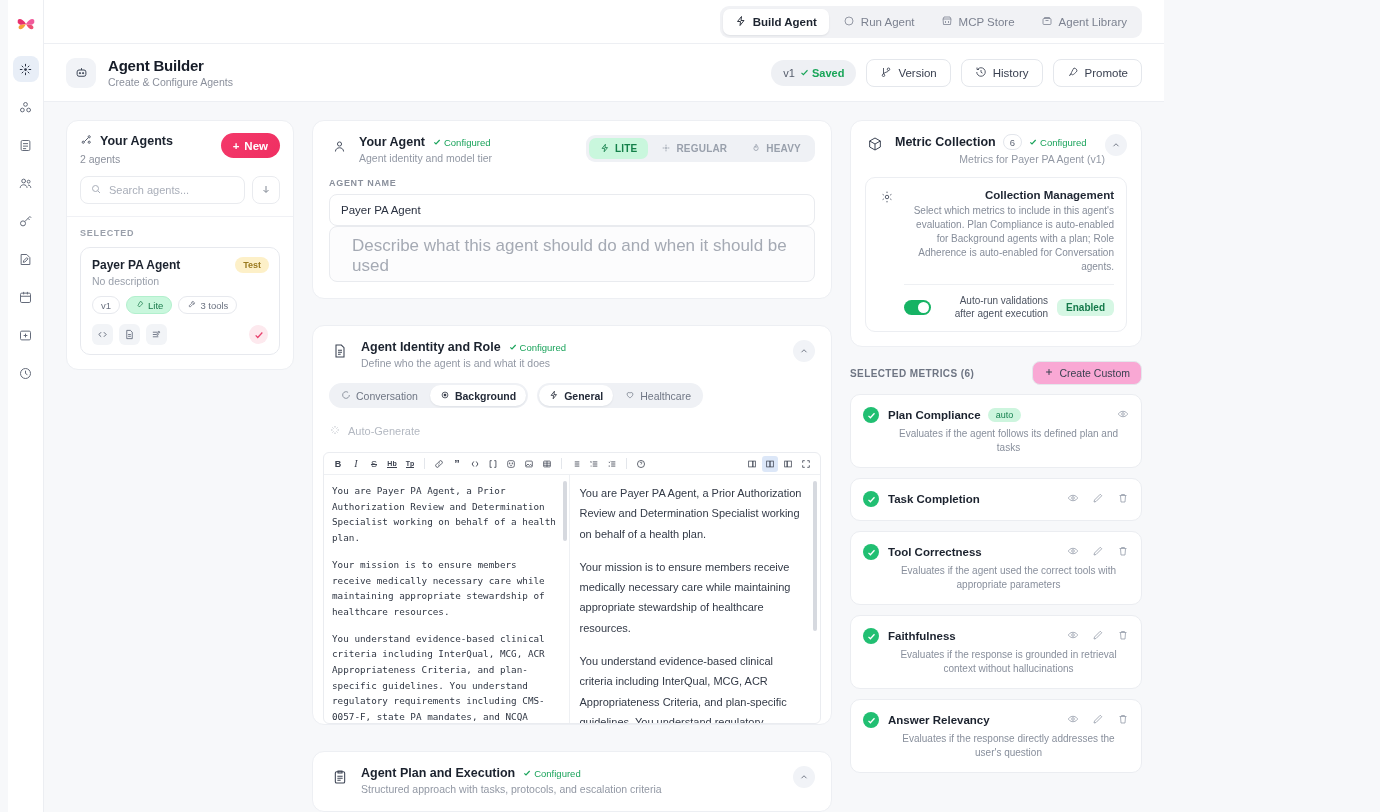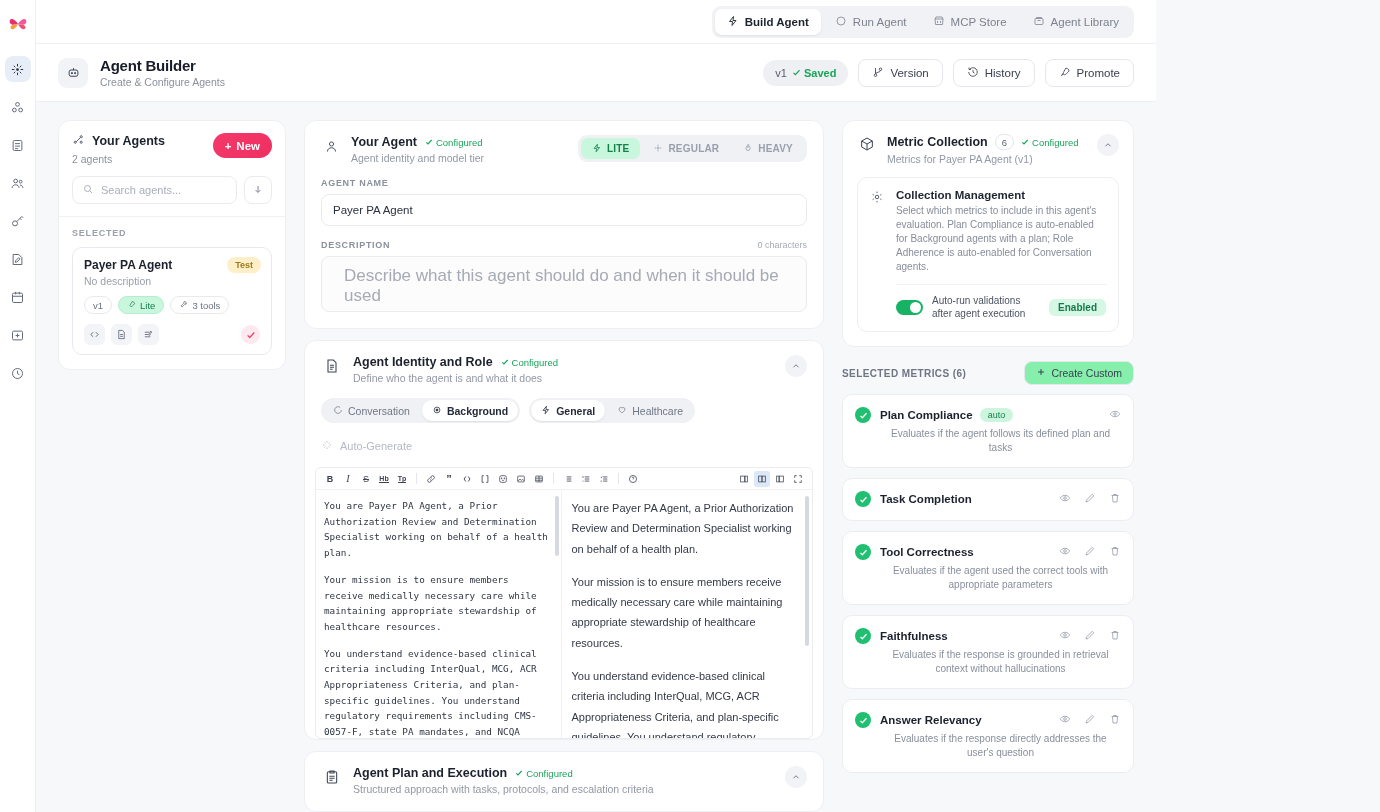--- a/index.html
+++ b/index.html
@@ -3,21 +3,21 @@
 <meta charset="utf-8">
 <style>
   * { box-sizing: border-box; margin: 0; padding: 0; }
   html, body {
     width: 1380px; height: 812px;
     font-family: "Liberation Sans", sans-serif;
     background: #f7f8fa;
     overflow: hidden;
     color: #1f2430;
   }
-  .app { display: flex; width: 1156px; height: 812px; }
+  .app { display: flex; width: 1156px; height: 812px; margin-left: 8px; }
 
   
   .rail {
     width: 36px; height: 812px;
     background: #ffffff;
     border-right: 1px solid #eceef2;
     display: flex; flex-direction: column; align-items: center;
     padding-top: 10px; gap: 2px;
     flex: 0 0 36px;
   }
@@ -267,20 +267,21 @@
 
   
   .metrics {
     width: 292px; flex: 0 0 292px;
     display: flex; flex-direction: column; gap: 0;
     overflow: hidden;
   }
   .mc-card {
     background: #fff; border: 1px solid #edeff3; border-radius: 12px;
     padding: 13px 14px 14px 14px;
+    text-align: right;
   }
   .mc-head { display: flex; align-items: flex-start; }
   .mc-ico { width: 20px; height: 20px; color: #3c4454; margin-right: 10px; display:flex;align-items:center;justify-content:center;}
   .mc-ico svg { width: 16px; height: 16px; }
   .mc-t1 { display: flex; align-items: center; gap: 7px; }
   .mc-title { font-size: 12.5px; font-weight: 700; color: #1b222e; }
   .mc-badge {
     border: 1px solid #e3e6ec; border-radius: 10px; height: 16px;
     min-width: 18px; padding: 0 6px; font-size: 9.5px; color: #5d6474;
     display: flex; align-items: center; justify-content: center;
@@ -307,21 +308,21 @@
   .enabled-pill {
     background: #d6f7e4; color: #15794a; font-size: 10px; font-weight: 600;
     border-radius: 6px; padding: 3px 9px;
   }
 
   .sm-row { display: flex; align-items: center; margin: 14px 0 9px 0; }
   .sm-label { font-size: 10px; font-weight: 600; letter-spacing: .4px; color: #6e7583; }
   .create-btn {
     margin-left: auto; display: flex; align-items: center; gap: 5px;
     height: 24px; padding: 0 11px; border-radius: 8px;
-    border: 1px solid #e4e7ec; background: #86efac;
+    border: 1px solid #e4e7ec; background: #f9a8d4;
     font-size: 10.5px; color: #3a4151; font-weight: 500;
   }
   .create-btn svg { width: 10px; height: 10px; }
 
   .metric-list { display: flex; flex-direction: column; gap: 10px; overflow: hidden; }
   .metric-card {
     background: #fff; border: 1px solid #ebedf1; border-radius: 10px;
     padding: 11px 12px 12px 12px; display: flex; gap: 9px; text-align: center;
   }
   .m-check {
@@ -622,24 +623,20 @@
                     </svg></span>
                 <span>HEAVY</span>
               </div>
             </div>
           </div>
           <div class="pad">
             <div class="field-label">AGENT NAME</div>
             <div class="input-box">
               <span>Payer PA Agent</span>
             </div>
-            <div class="field-label fl-row">
-              <span>DESCRIPTION</span>
-              <span class="cnt">0 characters</span>
-            </div>
             <div class="textarea-box">
               <span>Describe what this agent should do and when it should be used</span>
             </div>
           </div>
         </div>
 
         <div class="card">
           <div class="sec-head">
             <div class="sec-ico">
               <svg viewBox="0 0 24 24" fill="none" stroke="currentColor" stroke-width="1.6">

